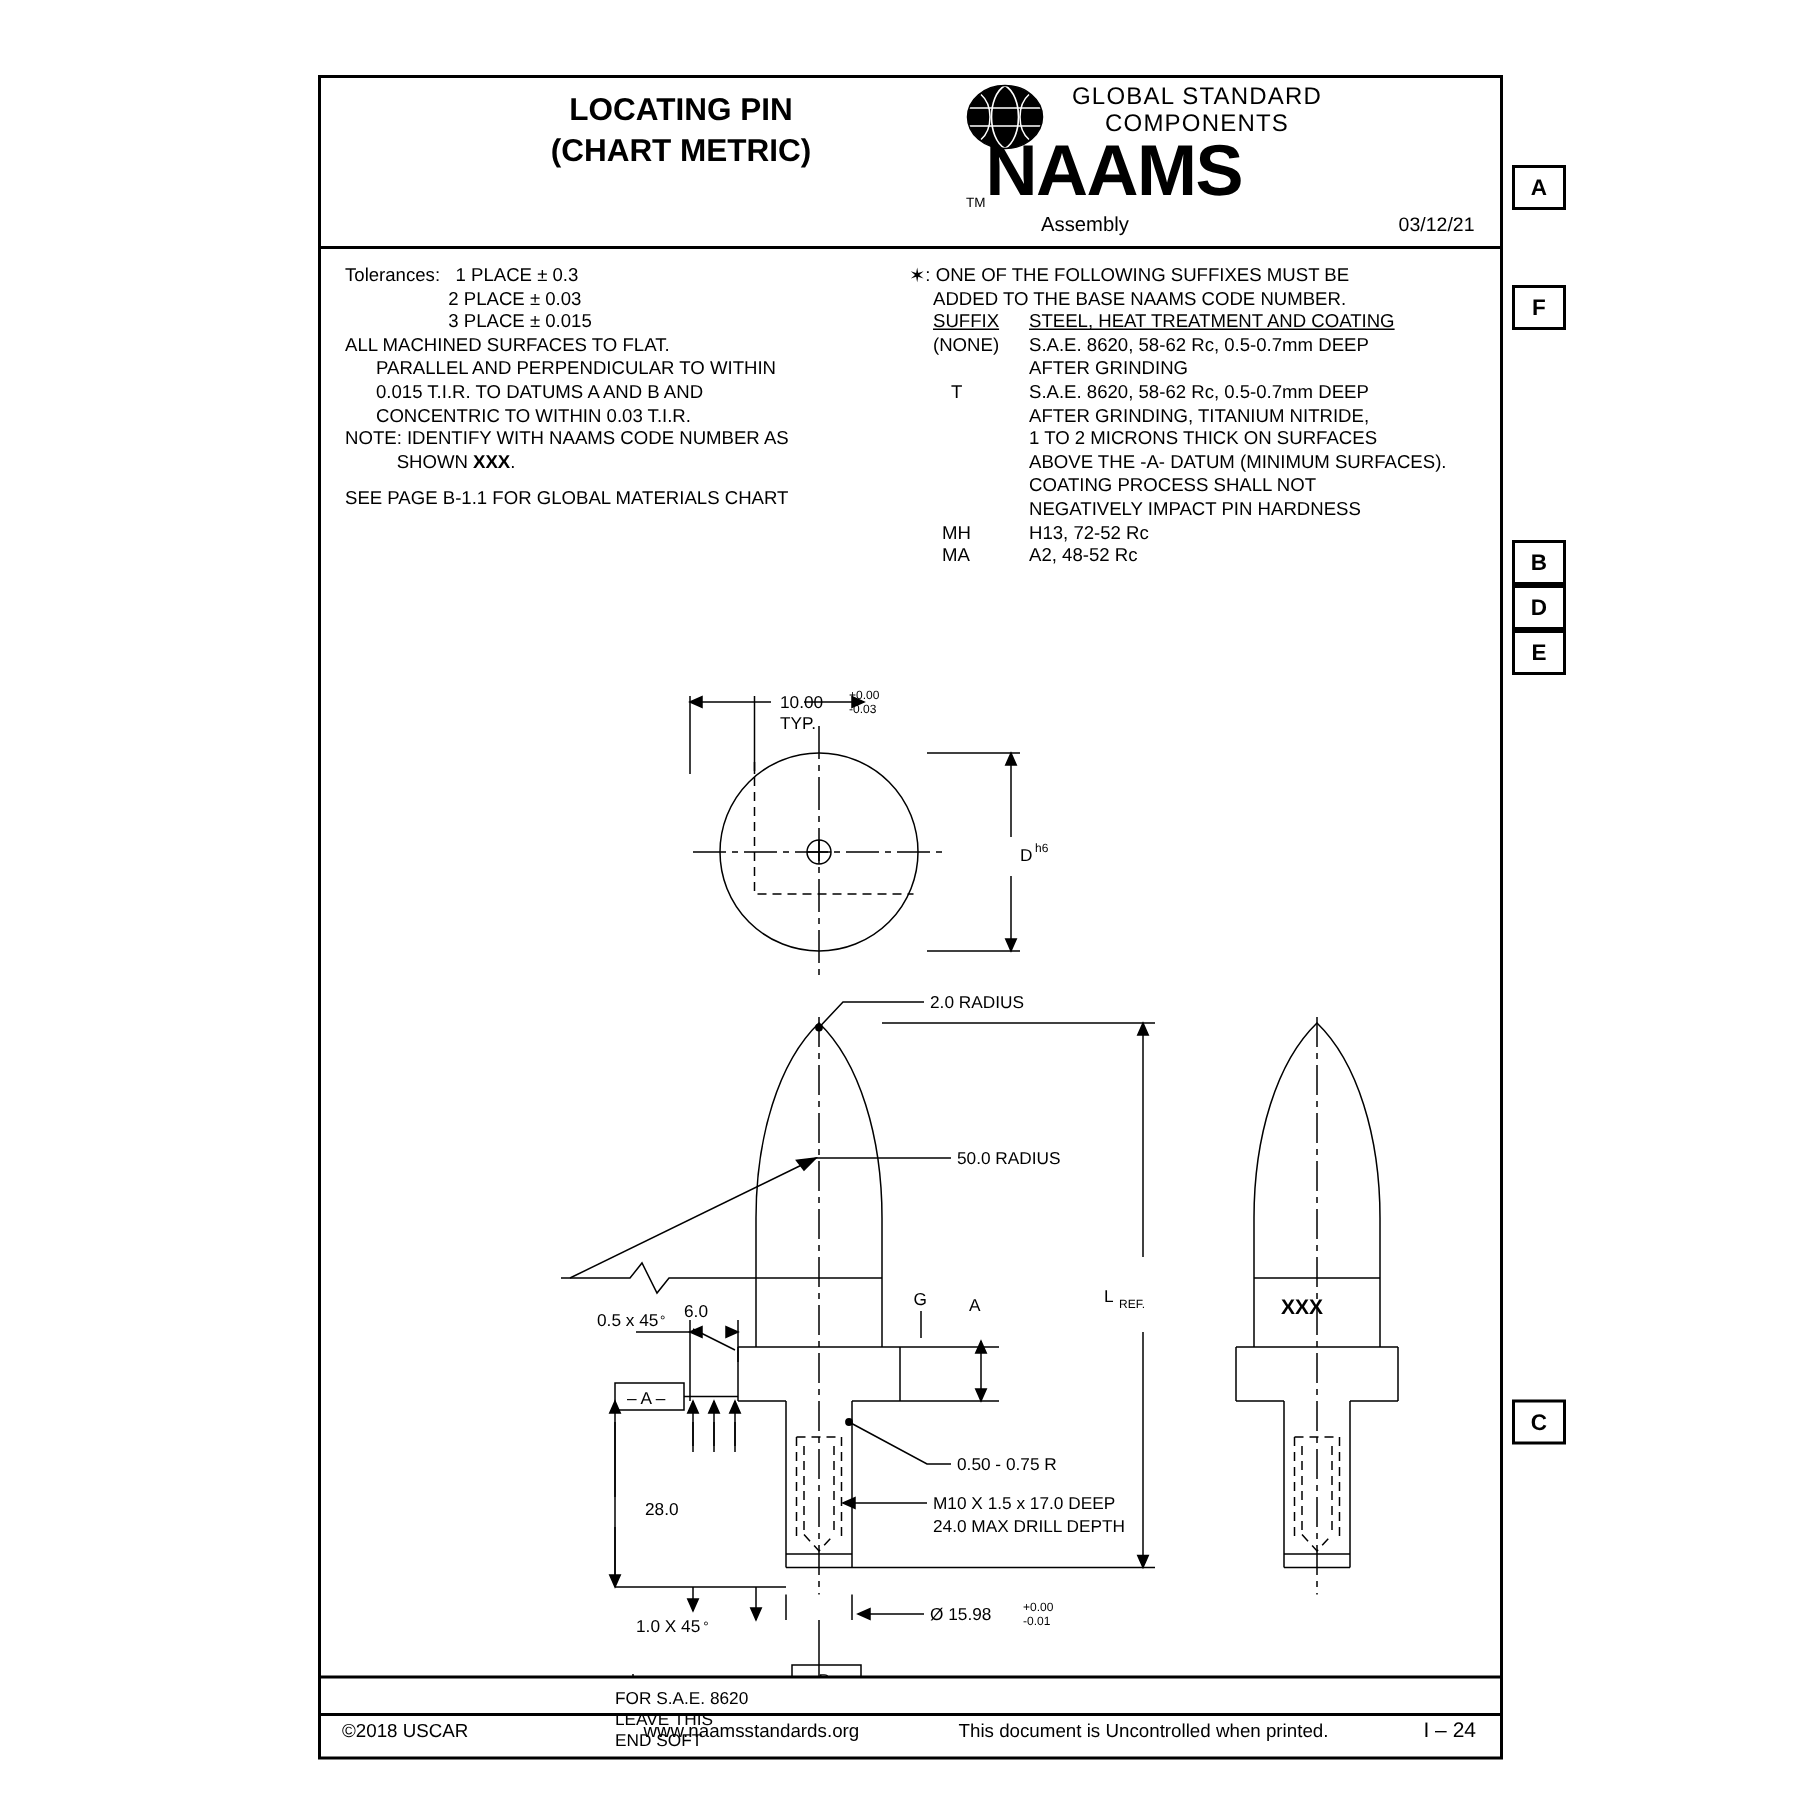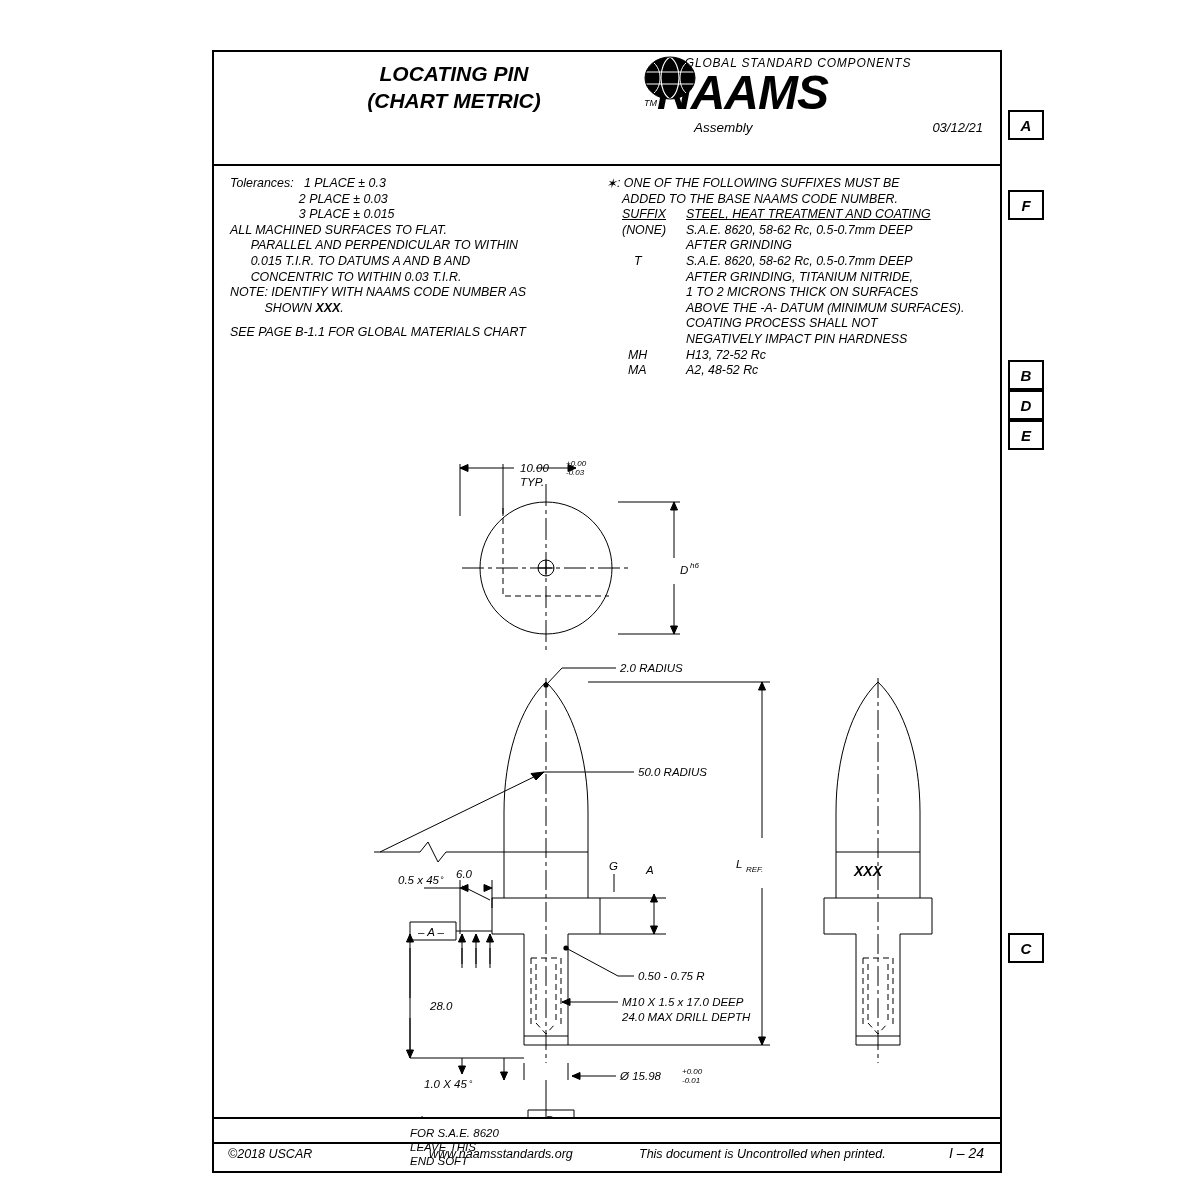--- a/index.html
+++ b/index.html
@@ -1,27 +1,27 @@
 <!DOCTYPE html>
 <html><head>
 <meta charset="utf-8">
 <style>
   html,body{margin:0;padding:0;background:#ffffff;}
   body{width:1200px;height:1200px;font-family:"Liberation Sans",sans-serif;color:#000;}
-  .page{position:relative;width:1200px;height:968px;font-style:italic;}
+  .page{position:relative;width:1200px;height:968px;}
   .sheet{position:absolute;left:212px;top:50px;width:790px;height:1123px;border:2px solid #000;box-sizing:border-box;}
   .hline{position:absolute;background:#000;height:2px;}
 
   
   .title-wrap{position:absolute;left:0;top:0;width:100%;height:112px;}
   .title-main{position:absolute;left:60px;top:8px;width:360px;text-align:center;font-weight:bold;font-size:21px;line-height:27px;}
   .naams-block{position:absolute;left:430px;top:4px;width:345px;}
-  .gsc{font-size:12px;letter-spacing:.8px;text-align:center;width:272px;margin-left:18px;}
+  .gsc{font-size:16px;letter-spacing:.8px;text-align:center;width:272px;margin-left:18px;}
   .naams-row{display:flex;align-items:center;margin-top:-2px;}
-  .tm{font-size:9px;align-self:flex-end;margin-bottom:10px;}
+  .tm{font-size:9px;align-self:flex-end;}
   .naams-word{font-size:48px;font-weight:bold;letter-spacing:-1px;line-height:50px;}
   .globe{margin-left:6px;margin-top:2px;}
   .assembly-row{display:flex;justify-content:space-between;font-size:13.5px;padding:2px 6px 0 50px;}
   .date{font-size:13px;}
 
   
   .zbox{position:absolute;border:2px solid #000;width:36px;height:30px;display:flex;align-items:center;justify-content:center;font-weight:bold;font-size:15px;background:#fff;box-sizing:border-box;}
 
   
   .notes-left{position:absolute;left:16px;top:124px;font-size:12.4px;line-height:15.6px;white-space:pre;}

